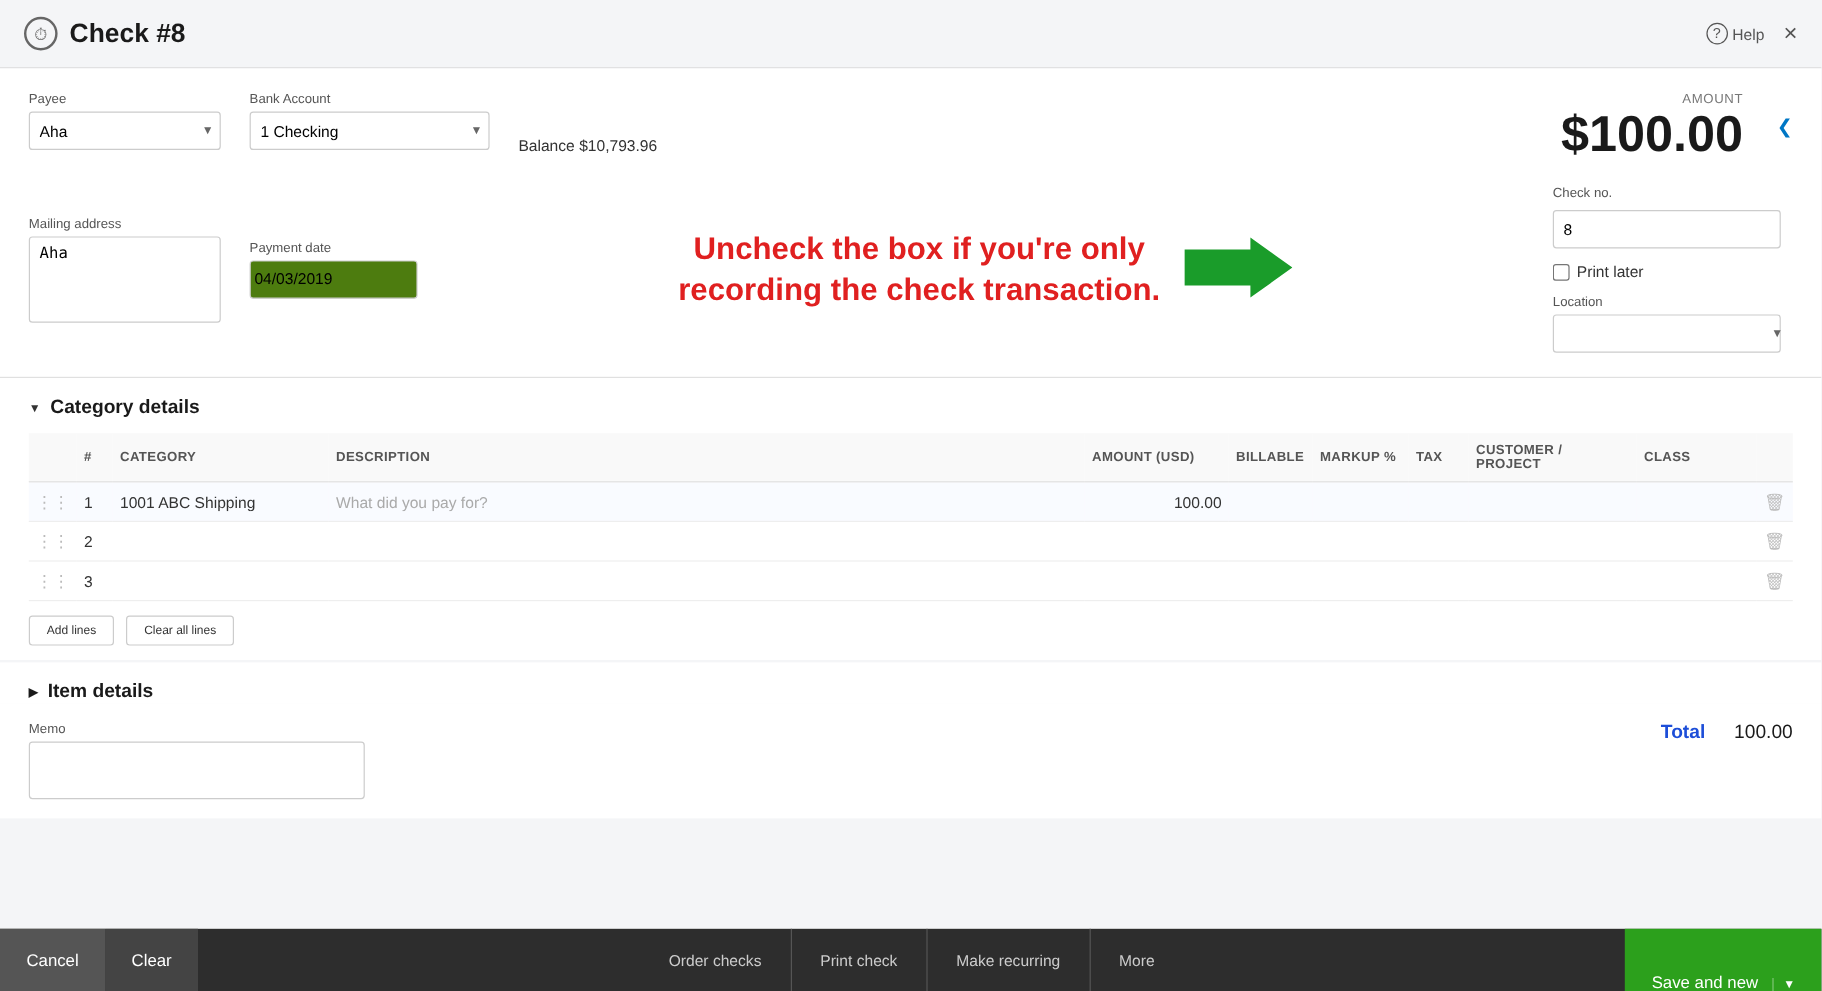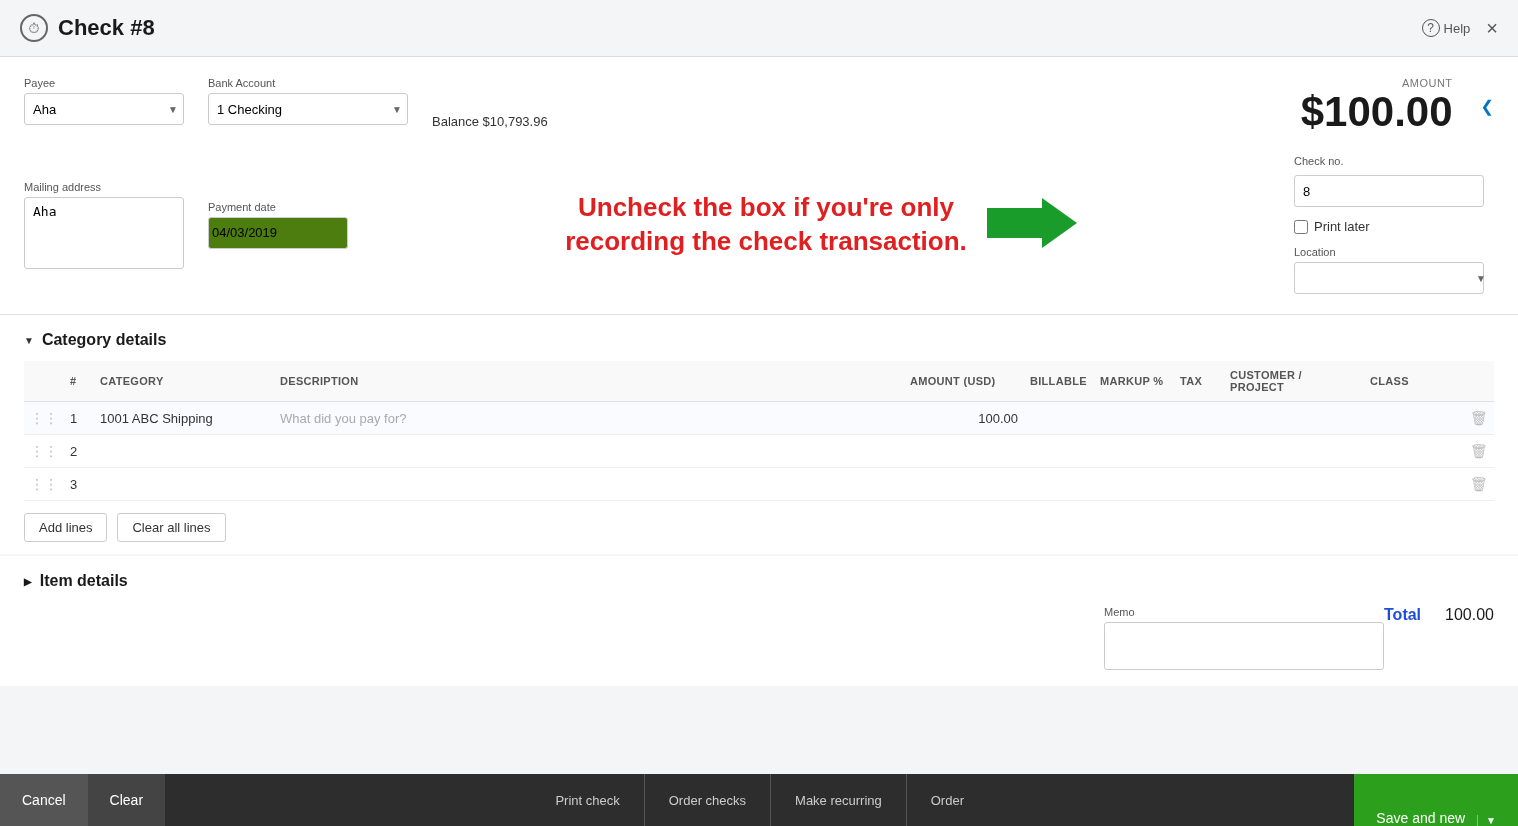--- a/index.html
+++ b/index.html
@@ -54,29 +54,29 @@
     .data-table th.num-col { width: 30px; }
     .data-table th.drag-col { width: 30px; }
     .data-table td { padding: 8px 6px; font-size: 13px; border-bottom: 1px solid #eee; vertical-align: middle; }
     .data-table td.drag-handle { color: #bbb; font-size: 14px; cursor: grab; }
     .data-table td input { border: none; background: transparent; font-size: 13px; width: 100%; outline: none; color: #333; }
     .data-table td input::placeholder { color: #aaa; }
     .delete-icon { color: #bbb; cursor: pointer; font-size: 14px; }
     .table-row-selected { background: #f9fbff; }
 
     .table-buttons { display: flex; gap: 10px; padding: 12px 0; }
-    .table-btn { border: 1px solid #ccc; background: #fff; border-radius: 3px; padding: 6px 14px; font-size: 13px; cursor: pointer; color: #333; }
+    .table-btn { border: 1px solid #ccc; background: #fff; border-radius: 3px; padding: 6px 14px; font-size: 10px; cursor: pointer; color: #333; }
 
     
     .item-section { background: #fff; padding: 16px 24px 0; margin-top: 2px; }
     .item-section-header { display: flex; align-items: center; gap: 8px; font-size: 16px; font-weight: 600; color: #1a1a1a; cursor: pointer; }
     .arrow-right { font-size: 10px; }
 
     
-    .memo-total-row { display: flex; align-items: flex-start; justify-content: flex-end; padding: 16px 24px; background: #fff; }
+    .memo-total-row { display: flex; align-items: flex-start; justify-content: space-between; padding: 16px 24px; background: #fff; }
     .memo-group { display: flex; flex-direction: column; gap: 4px; }
     .memo-input { border: 1px solid #ccc; border-radius: 3px; padding: 6px 8px; font-size: 13px; width: 280px; height: 48px; resize: none; }
     .total-group { display: flex; align-items: center; gap: 24px; }
     .total-label { font-size: 16px; font-weight: 600; color: #1d4ed8; }
     .total-value { font-size: 16px; font-weight: 400; color: #1a1a1a; }
 
     
     .footer { background: #2d2d2d; display: flex; align-items: center; padding: 0 0 0 0; height: 52px; flex-shrink: 0; }
     .footer-left { display: flex; }
     .footer-btn { padding: 0 22px; height: 52px; border: none; font-size: 14px; cursor: pointer; display: flex; align-items: center; }
@@ -269,22 +269,22 @@
   </div>
 
 </div>
 
 <div class="footer">
   <div class="footer-left">
     <button class="footer-btn cancel-btn">Cancel</button>
     <button class="footer-btn clear-btn">Clear</button>
   </div>
   <div class="footer-center">
+    <button class="footer-center-btn">Order checks</button>
     <button class="footer-center-btn">Print check</button>
-    <button class="footer-center-btn">Order checks</button>
     <button class="footer-center-btn">Make recurring</button>
-    <button class="footer-center-btn">Order</button>
+    <button class="footer-center-btn">More</button>
   </div>
   <button class="save-new-btn">
     <span>Save and new</span>
     <span style="font-size:10px;border-left:1px solid rgba(255,255,255,0.4);padding-left:8px;margin-left:4px;">▼</span>
   </button>
 </div>
 
 </body></html>

